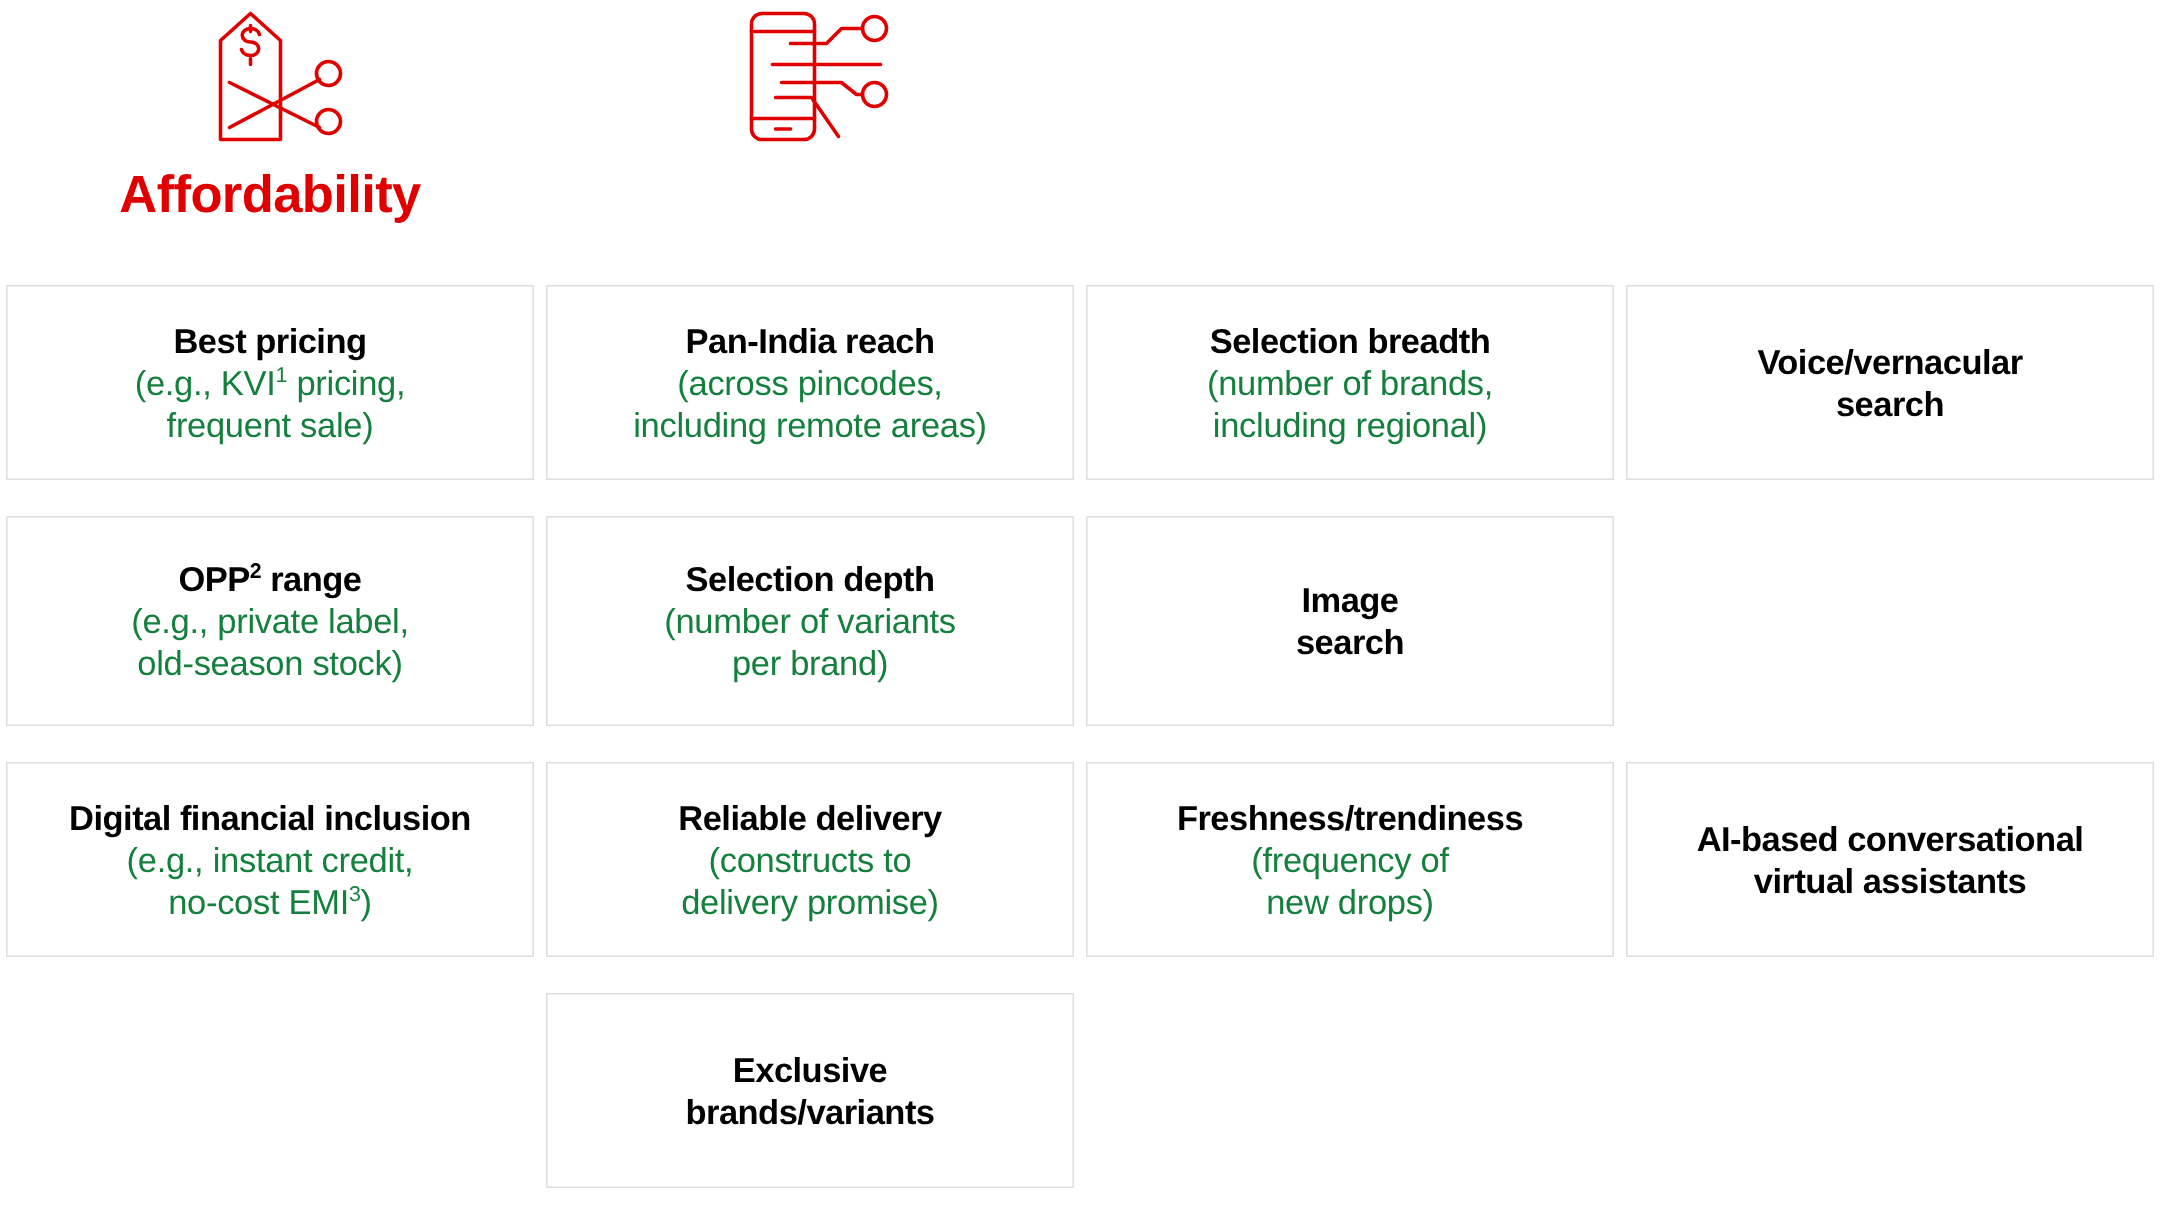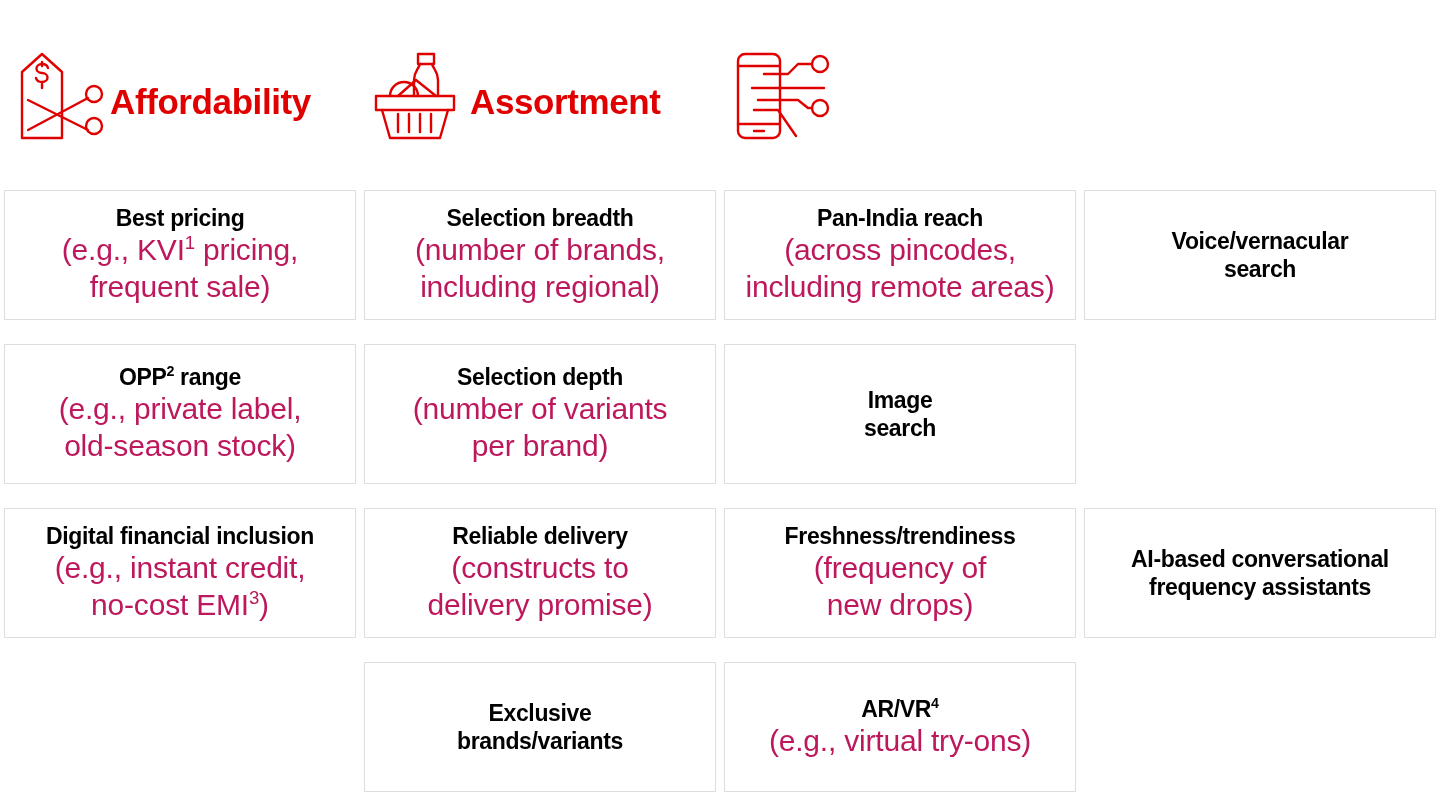--- a/index.html
+++ b/index.html
@@ -26,21 +26,21 @@
     width: 1440px;
     height: 190px;
     align-items: flex-start;
   }
 
   .header-col {
     flex: 0 0 360px;
     width: 360px;
     height: 190px;
     display: flex;
-    flex-direction: row;
+    flex-direction: column;
     align-items: center;
     justify-content: flex-start;
   }
 
   .icon-wrap {
     height: 100px;
     display: flex;
     align-items: center;
     justify-content: center;
     padding-top: 4px;
@@ -102,23 +102,23 @@
   .card-title {
     font-size: 23px;
     font-weight: 700;
     color: #000000;
     line-height: 1.22;
     letter-spacing: -0.35px;
     white-space: pre-line;
   }
 
   .card-sub {
-    font-size: 30px;
+    font-size: 23px;
     font-weight: 400;
-    color: #be185d;
+    color: #15803d;
     line-height: 1.22;
     letter-spacing: -0.2px;
     white-space: pre-line;
   }
 
   .card-sub:empty { display: none; }
 
   sup {
     font-size: 0.62em;
     vertical-align: super;
@@ -141,37 +141,20 @@
           <line x1="28" y1="50" x2="88" y2="80"></line>
           <line x1="88" y1="48" x2="28" y2="80"></line>
           <circle cx="94" cy="44" r="8"></circle>
           <circle cx="94" cy="76" r="8"></circle>
         </svg>
       </div>
       <div class="col-title">Affordability</div>
     </div>
 
 
-    <div class="header-col">
-      <div class="icon-wrap">
-        <svg width="110" height="95" viewBox="0 0 110 95" fill="none" stroke="#e00000" stroke-width="2.4" stroke-linecap="round" stroke-linejoin="round">
-          <rect x="58" y="4" width="16" height="10"></rect>
-          <path d="M60 14 c-2 6 -6 8 -6 16 v16 M72 14 c2 6 6 8 6 16 v16"></path>
-          <path d="M30 46 a14 14 0 0 1 28 0"></path>
-          <path d="M38 46 L56 30 L76 46"></path>
-          <rect x="16" y="46" width="78" height="14"></rect>
-          <path d="M22 60 L30 88 L80 88 L88 60"></path>
-          <line x1="38" y1="64" x2="38" y2="82"></line>
-          <line x1="49" y1="64" x2="49" y2="82"></line>
-          <line x1="60" y1="64" x2="60" y2="82"></line>
-          <line x1="71" y1="64" x2="71" y2="82"></line>
-        </svg>
-      </div>
-      <div class="col-title">Assortment</div>
-    </div>
 
     <div class="header-col">
       <div class="icon-wrap">
         <svg width="115" height="95" viewBox="0 0 115 95" fill="none" stroke="#e00000" stroke-width="2.4" stroke-linecap="round" stroke-linejoin="round">
           <rect x="18" y="4" width="42" height="84" rx="7"></rect>
           <line x1="18" y1="16" x2="60" y2="16"></line>
           <line x1="18" y1="74" x2="60" y2="74"></line>
           <line x1="34" y1="81" x2="44" y2="81"></line>
           <path d="M44 24 H68 L78 14 H92"></path>
           <circle cx="100" cy="14" r="8"></circle>
@@ -189,34 +172,34 @@
     <div class="grid-row r1">
       <div class="cell-slot">
         <div class="card">
           <div class="card-title">Best pricing</div>
           <div class="card-sub">(e.g., KVI<sup>1</sup> pricing,
 frequent sale)</div>
         </div>
       </div>
       <div class="cell-slot">
         <div class="card">
+          <div class="card-title">Pan-India reach</div>
+          <div class="card-sub">(across pincodes,
+including remote areas)</div>
+        </div>
+      </div>
+      <div class="cell-slot">
+        <div class="card">
           <div class="card-title">Selection breadth</div>
           <div class="card-sub">(number of brands,
 including regional)</div>
         </div>
       </div>
       <div class="cell-slot">
         <div class="card">
-          <div class="card-title">Pan-India reach</div>
-          <div class="card-sub">(across pincodes,
-including remote areas)</div>
-        </div>
-      </div>
-      <div class="cell-slot">
-        <div class="card">
           <div class="card-title">Voice/vernacular
 search</div>
         </div>
       </div>
     </div>
 
     <div class="grid-row r2">
       <div class="cell-slot">
         <div class="card">
           <div class="card-title">OPP<sup>2</sup> range</div>
@@ -257,37 +240,31 @@
       <div class="cell-slot">
         <div class="card">
           <div class="card-title">Freshness/trendiness</div>
           <div class="card-sub">(frequency of
 new drops)</div>
         </div>
       </div>
       <div class="cell-slot">
         <div class="card">
           <div class="card-title">AI-based conversational
-frequency assistants</div>
+virtual assistants</div>
         </div>
       </div>
     </div>
 
     <div class="grid-row r4">
       <div class="cell-slot">
         <div class="card empty"></div>
       </div>
       <div class="cell-slot">
         <div class="card">
           <div class="card-title">Exclusive
 brands/variants</div>
         </div>
       </div>
-      <div class="cell-slot">
-        <div class="card">
-          <div class="card-title">AR/VR<sup>4</sup></div>
-          <div class="card-sub">(e.g., virtual try-ons)</div>
-        </div>
-      </div>
     </div>
 
   </div>
 </div>
 
 </body></html>

